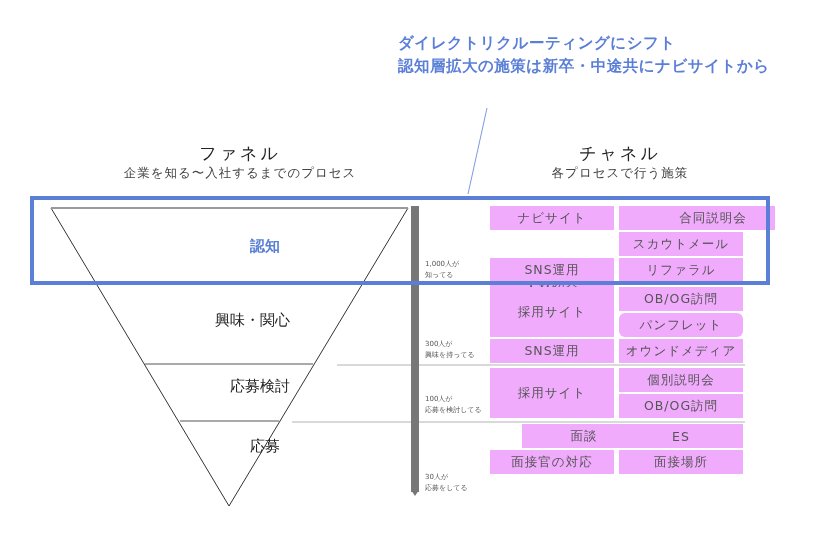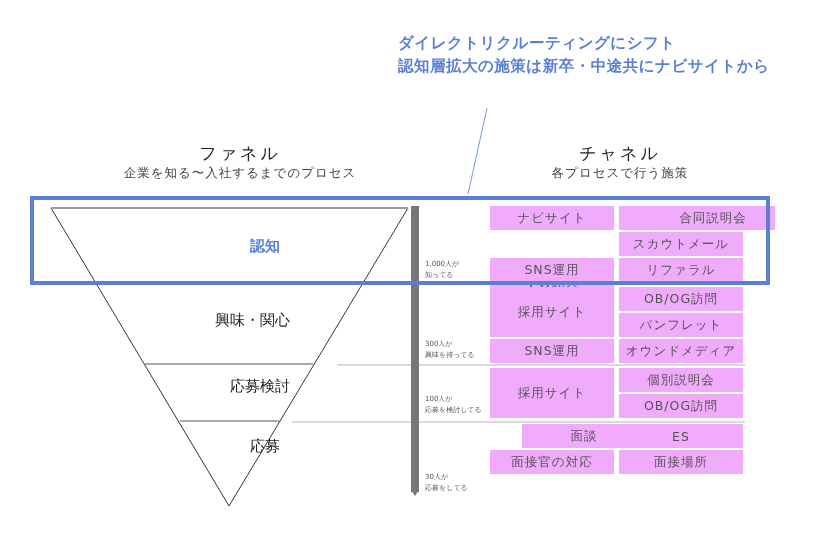--- a/index.html
+++ b/index.html
@@ -90,21 +90,21 @@
 
 <div class="cell" style="left:490px; top:206px; width:124px; height:24px;">ナビサイト</div>
 <div class="cell" style="left:619px; top:206px; width:124px; height:24px;padding-left:32px;">合同説明会</div>
 <div class="cell" style="left:490px; top:232px; width:124px; height:24px;margin-top:44px;">人材紹介</div>
 <div class="cell" style="left:619px; top:232px; width:124px; height:24px;">スカウトメール</div>
 <div class="cell" style="left:490px; top:258px; width:124px; height:24px;">SNS運用</div>
 <div class="cell" style="left:619px; top:258px; width:124px; height:24px;">リファラル</div>
 
 <div class="cell" style="left:490px; top:287px; width:124px; height:50px;">採用サイト</div>
 <div class="cell" style="left:619px; top:287px; width:124px; height:24px;">OB/OG訪問</div>
-<div class="cell" style="left:619px; top:313px; width:124px; height:24px;">パンフレット</div>
+<div class="cell" style="left:619px; top:313px; width:124px; height:24px;border-radius:6px;">パンフレット</div>
 <div class="cell" style="left:490px; top:339px; width:124px; height:24px;">SNS運用</div>
 <div class="cell" style="left:619px; top:339px; width:124px; height:24px;">オウンドメディア</div>
 
 <div class="cell" style="left:490px; top:368px; width:124px; height:50px;">採用サイト</div>
 <div class="cell" style="left:619px; top:368px; width:124px; height:24px;">個別説明会</div>
 <div class="cell" style="left:619px; top:394px; width:124px; height:24px;">OB/OG訪問</div>
 
 <div class="cell" style="left:490px; top:424px; width:124px; height:24px;margin-left:32px;">面談</div>
 <div class="cell" style="left:619px; top:424px; width:124px; height:24px;">ES</div>
 <div class="cell" style="left:490px; top:450px; width:124px; height:24px;">面接官の対応</div>

